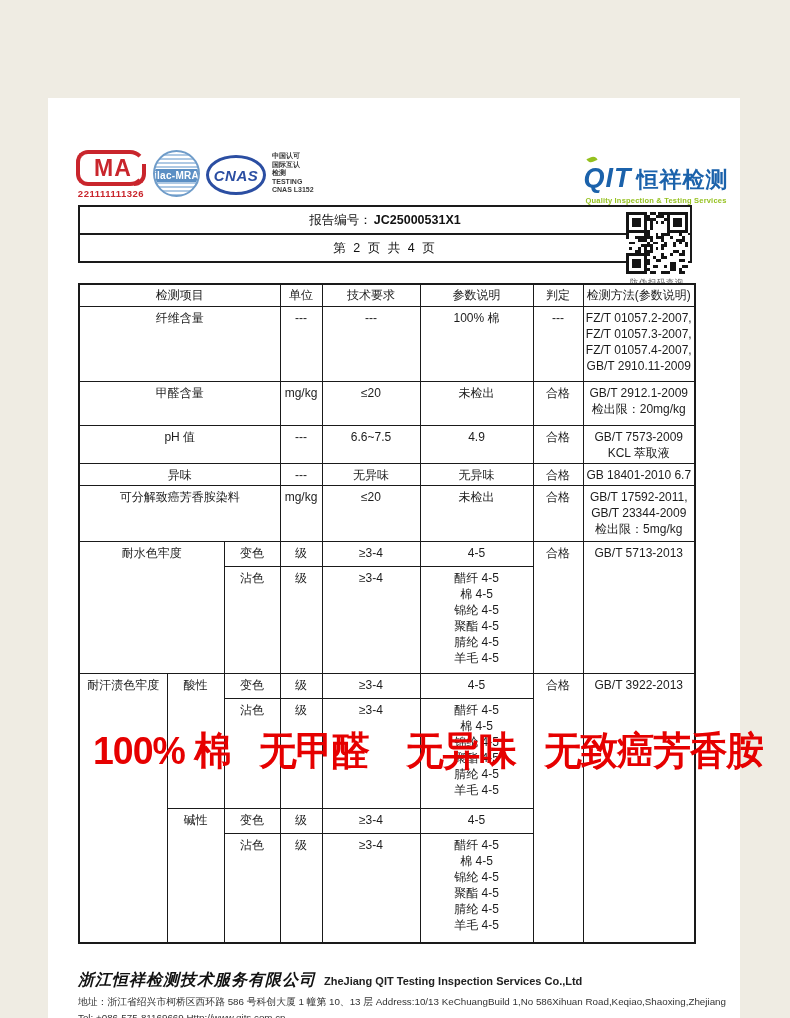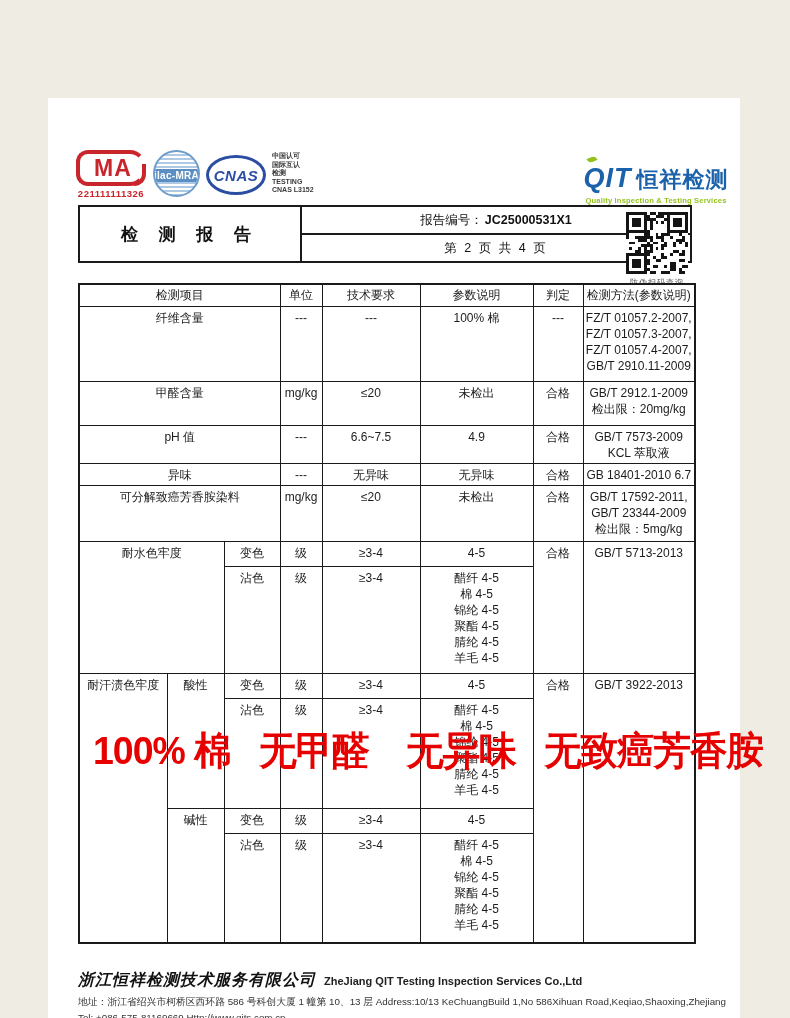--- a/index.html
+++ b/index.html
@@ -113,21 +113,20 @@
 
     <div class="qit">
       <div class="qit-row">
         <span class="qit-en"><i class="qit-leaf"></i><span>QIT</span></span>
         <span class="qit-cn">恒祥检测</span>
       </div>
       <div class="qit-tag">Quality Inspection &amp; Testing  Services</div>
     </div>
 
     <div class="hdrbox">
-      <div class="hdr-title">检 测 报 告</div>
       <div class="hdr-right">
         <div class="hdr-no">
           <span>报告编号：</span>
             <b>JC25000531X1</b>
         </div>
         <div class="hdr-page">第 2 页 共 4 页</div>
       </div>
     </div>
 
     <div class="qr-wrap">

